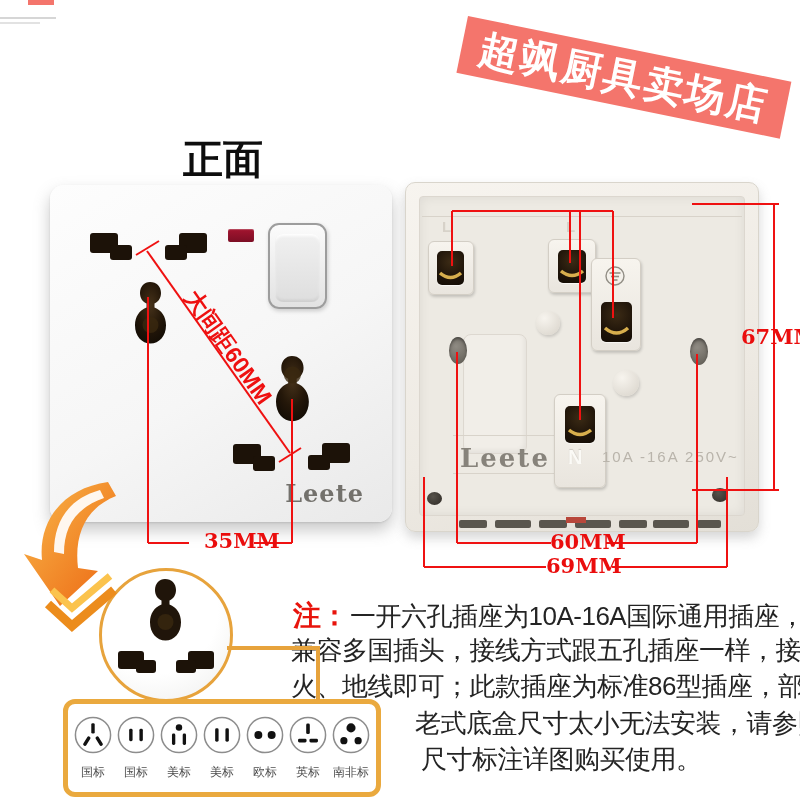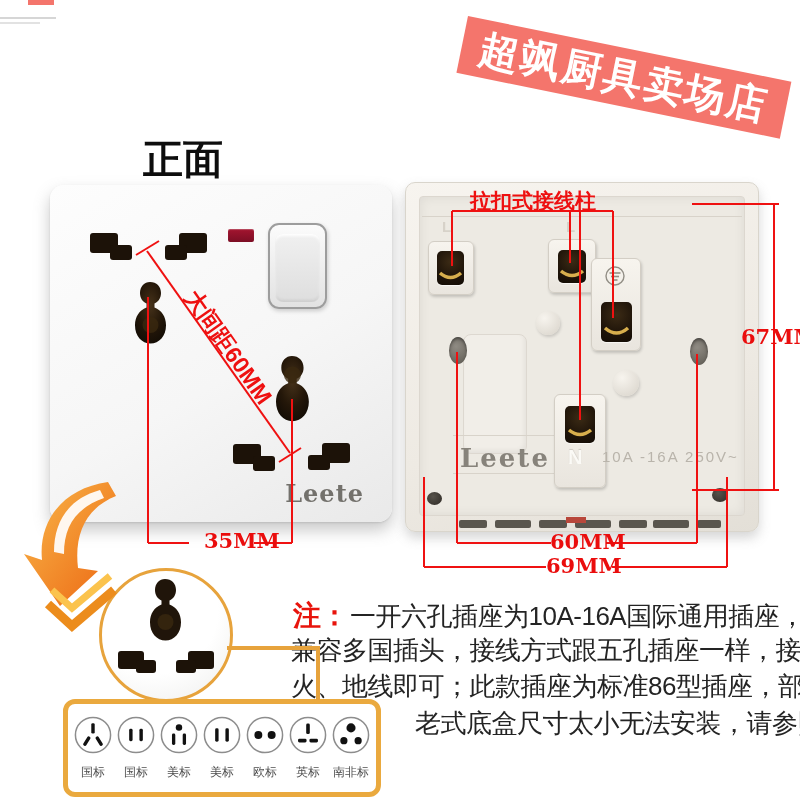--- a/index.html
+++ b/index.html
@@ -11,21 +11,21 @@
   .artifact-gray1{position:absolute;left:0;top:17px;width:56px;height:2px;background:#d6d6d6;}
   .artifact-gray2{position:absolute;left:0;top:22px;width:40px;height:2px;background:#e2e2e2;}
 
   
   .banner{position:absolute;left:468px;top:16px;width:330px;height:58px;background:#f4756c;
           transform:rotate(11.5deg);transform-origin:left top;display:flex;align-items:center;
           justify-content:center;z-index:30;}
   .banner span{color:#fff;font-size:40px;font-weight:bold;letter-spacing:2px;white-space:nowrap;}
 
   
-  .sec-title{position:absolute;width:160px;font-size:40px;font-weight:bold;
+  .sec-title{position:absolute;width:160px;text-align:center;font-size:40px;font-weight:bold;
              color:#0d0d0d;z-index:5;}
   #title-front{left:143px;top:132px;}
   #title-back{left:495px;top:132px;}
 
   
   .front-panel{position:absolute;left:50px;top:185px;width:342px;height:337px;border-radius:14px;
     background:linear-gradient(150deg,#fdfdfd 0%,#f6f6f6 55%,#e9e9e9 100%);
     box-shadow:0 8px 16px rgba(110,110,110,.38),0 1px 2px rgba(0,0,0,.12);z-index:2;}
   .front-holes{position:absolute;left:0;top:0;}
   .indicator{position:absolute;left:178px;top:44px;width:26px;height:13px;border-radius:2px;
@@ -261,21 +261,20 @@
     <g stroke="#e7a33c" stroke-width="4" fill="none">
       <polyline points="227,648 318,648 318,700"></polyline>
     </g>
   </svg>
 
   <div class="dim" id="dim-35">35MM</div>
   <div class="dim" id="dim-60">60MM</div>
   <div class="dim" id="dim-69">69MM</div>
   <div class="dim" id="dim-67">67MM</div>
   <div class="dim-diag">大间距60MM</div>
-  <div class="term-label">拉扣式接线柱</div>
 
   <svg class="arrow-svg" width="130" height="165" viewBox="0 0 130 165">
     <defs>
       <linearGradient id="arrG" x1="0" y1="0" x2="1" y2="1">
         <stop offset="0%" stop-color="#f9b84a"></stop>
           <stop offset="100%" stop-color="#ec6612"></stop>
       </linearGradient>
     </defs>
     <path fill="url(#arrG)" d="M96 10 C52 16 26 48 30 88 L12 82 L48 134 L86 99 L66 96 C62 62 74 36 104 24 Z"></path>
     <path fill="#ffffff" opacity="0.92" d="M88 18 C56 27 42 50 42 80 L52 82 C52 54 64 36 92 26 Z"></path>
@@ -360,14 +359,15 @@
       <span class="lbl">南非标</span>
     </div>
   </div>
 
   <div class="note-line" id="note-1">
     <span class="note-prefix">注：</span><span>一开六孔插座为10A-16A国际通用插座，可</span>
   </div>
   <div class="note-line" id="note-2">兼容多国插头，接线方式跟五孔插座一样，接零、</div>
   <div class="note-line" id="note-3">火、地线即可；此款插座为标准86型插座，部分</div>
   <div class="note-line" id="note-4">老式底盒尺寸太小无法安装，请参照</div>
+  <div class="note-line" id="note-5">尺寸标注详图购买使用。</div>
 
 </div>
 
 </body></html>

